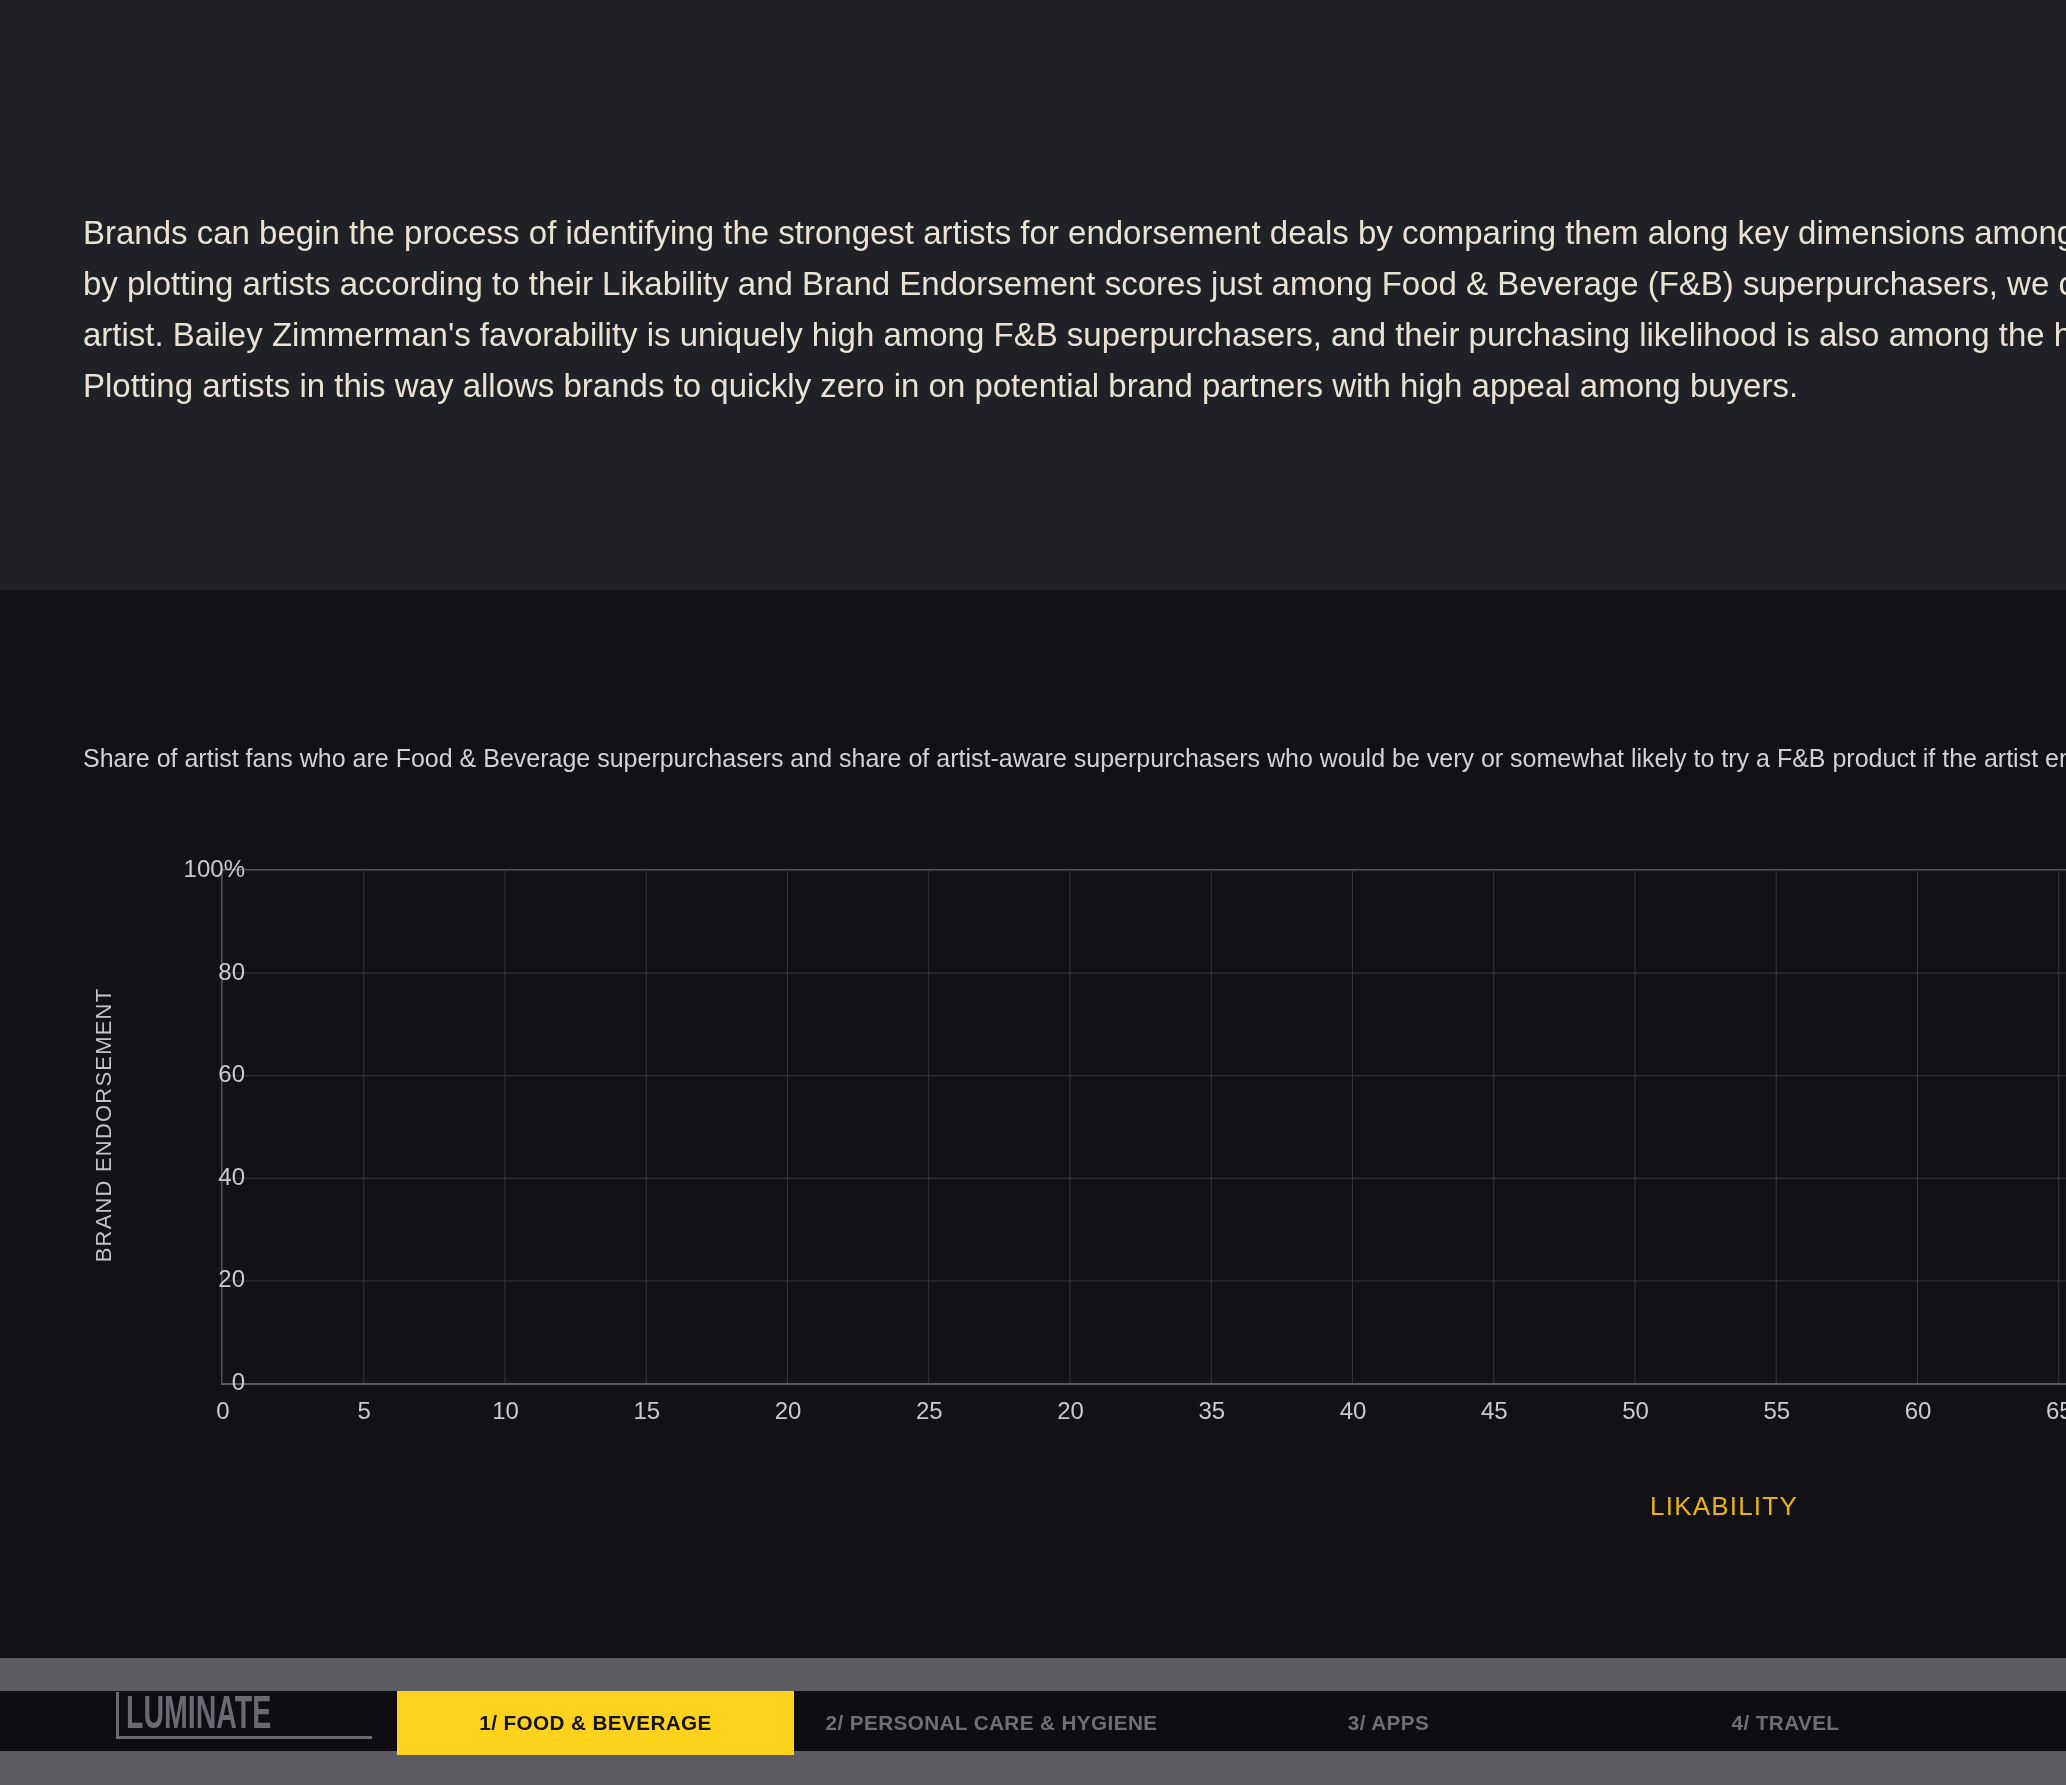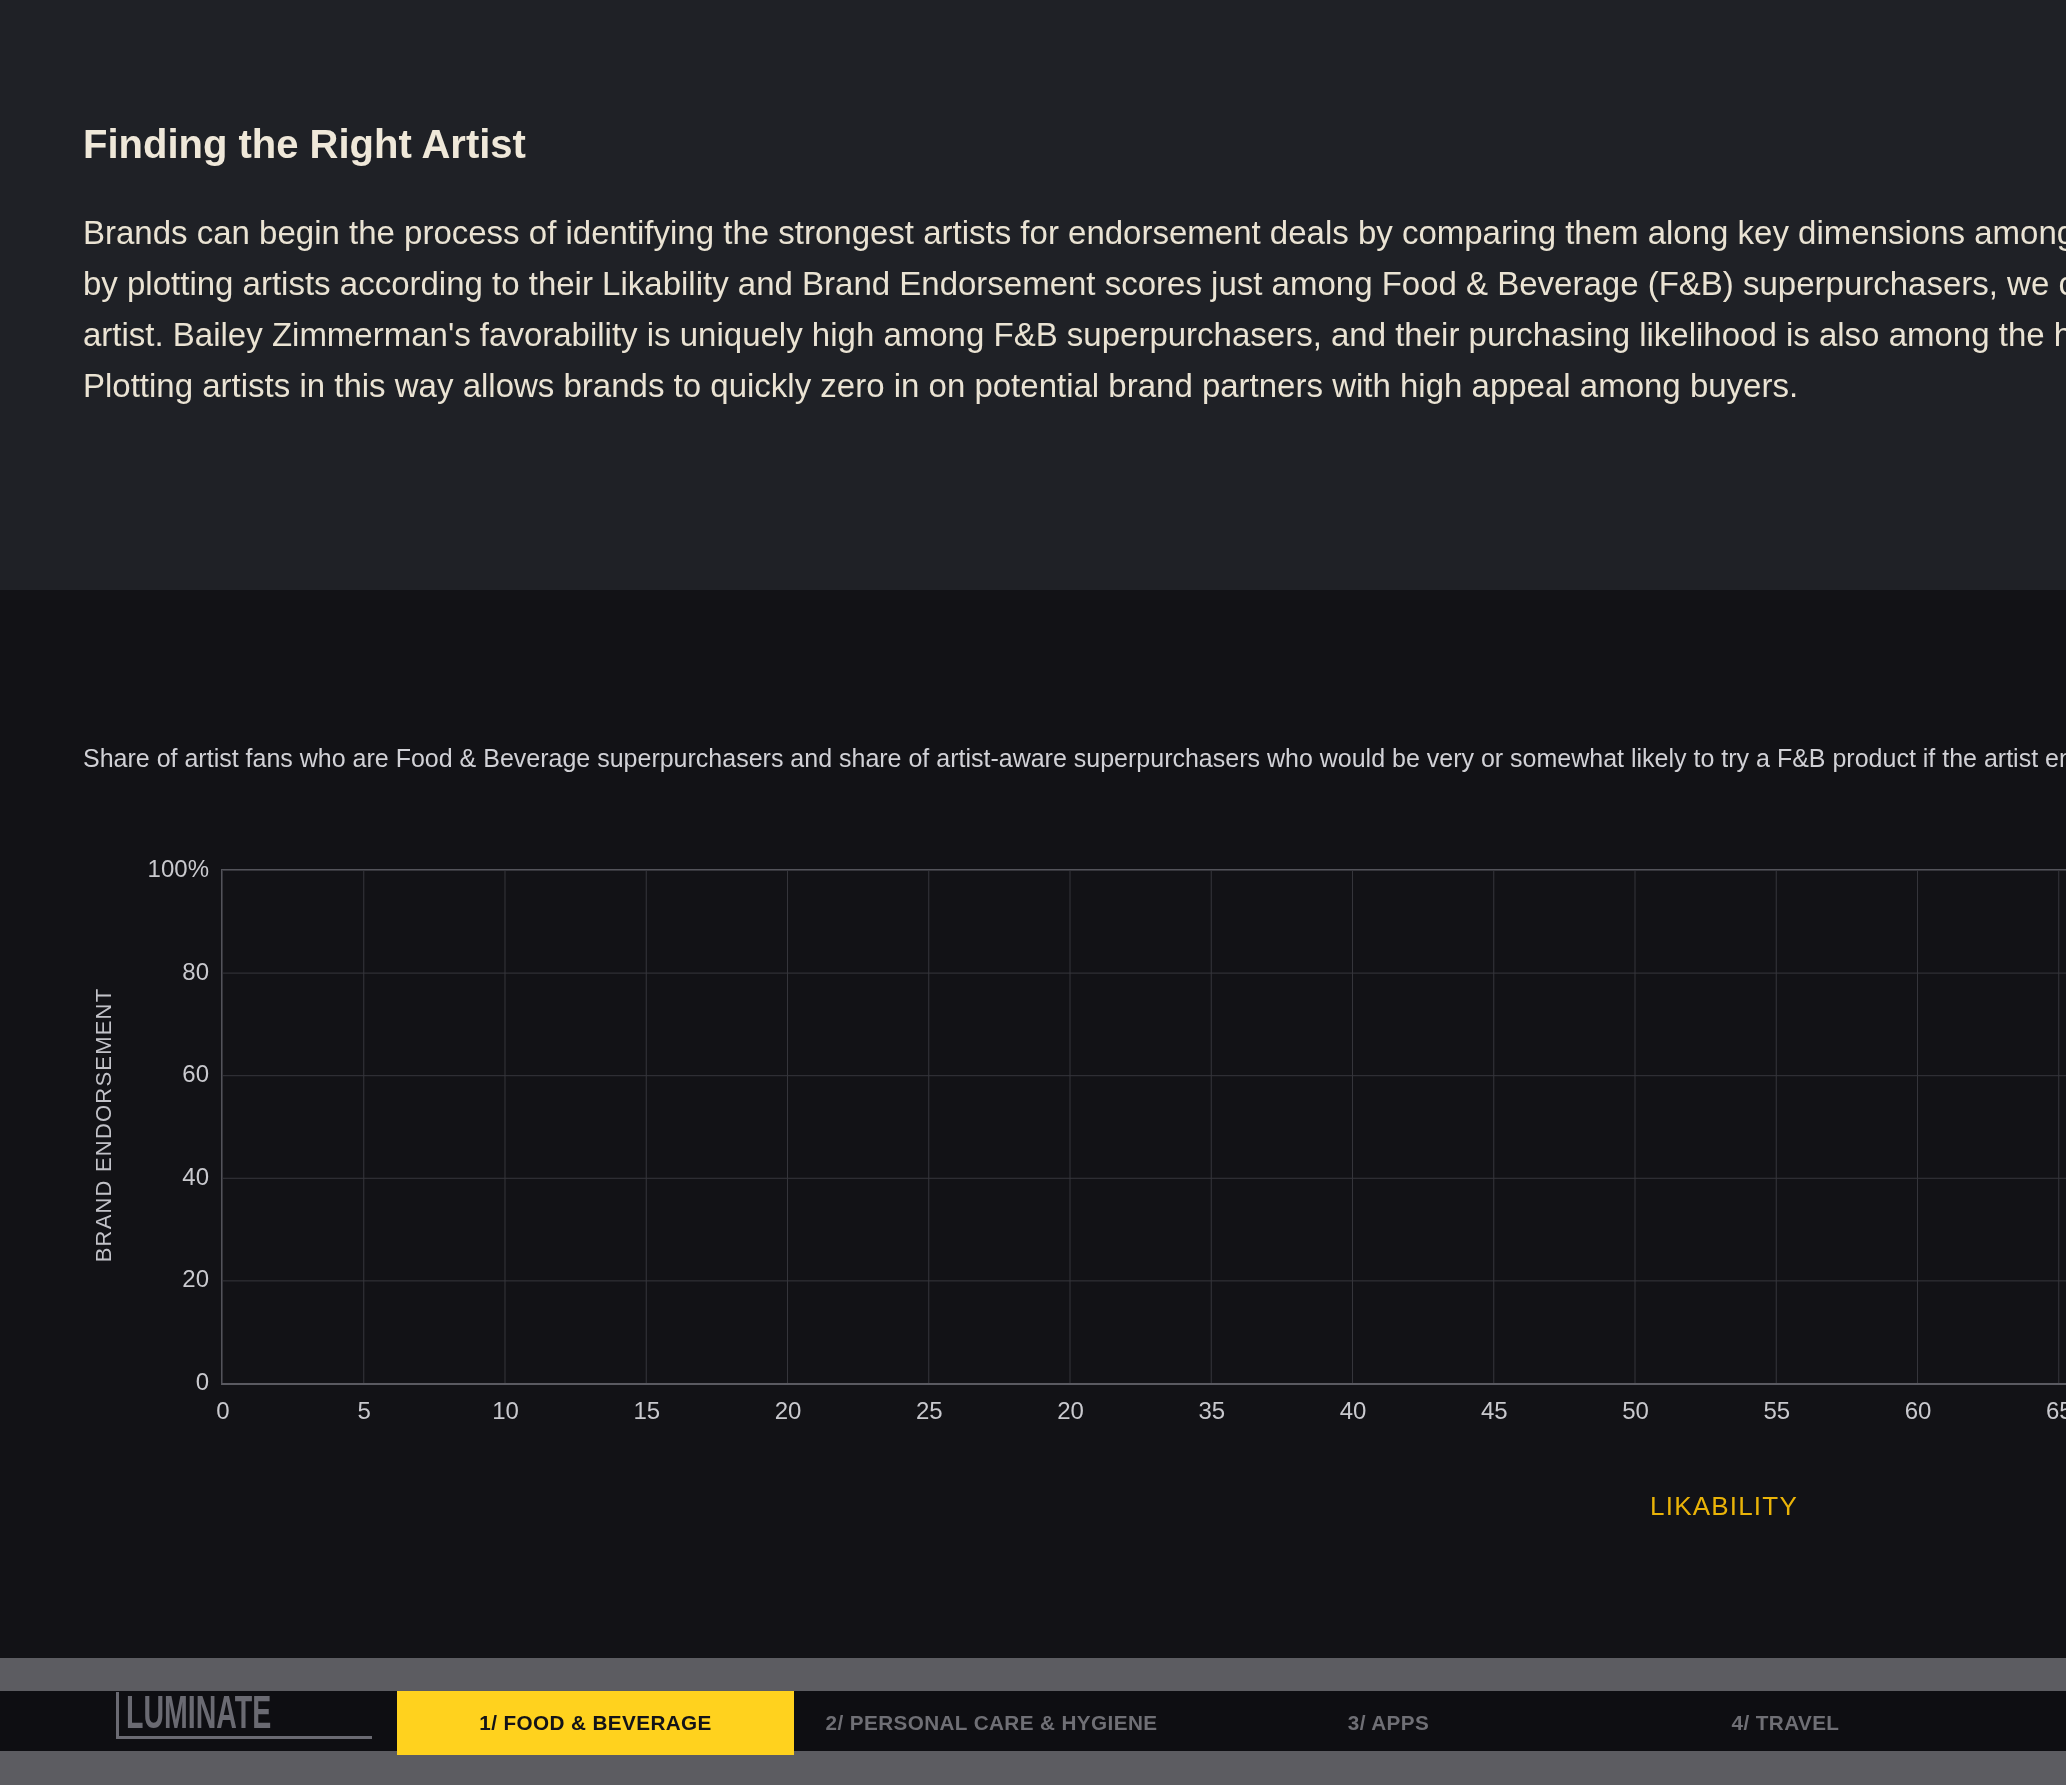--- a/index.html
+++ b/index.html
@@ -21,21 +21,21 @@
                     color:#D1D1D6;}
 
   .plot{position:absolute;left:221px;top:279px;width:2825px;height:513px;
         border-top:1.7px solid #53535A;border-left:1.7px solid #53535A;
         border-bottom:2.1px solid #5A5A61;border-right:1.2px solid #35353B;
         background-image:
           linear-gradient(to right,#35353B 1.2px,transparent 1.2px),
           linear-gradient(to bottom,#35353B 1.2px,transparent 1.2px);
         background-size:calc(100%/20) 100%,100% calc(100%/5);}
 
-  .y-ticks{position:absolute;left:0;top:279px;width:209px;height:513px;}
+  .y-ticks{position:absolute;left:0;top:279px;width:209px;height:513px;padding-left:36px;}
   .y-ticks .tick{position:absolute;right:0;width:100%;text-align:right;transform:translateY(-50%);
                  font-size:24px;font-weight:500;color:#C9C9CE;}
   .x-ticks{position:absolute;left:223px;top:807px;width:2825px;height:33px;}
   .x-ticks .tick{position:absolute;transform:translateX(-50%);font-size:24px;font-weight:500;
                  color:#C9C9CE;white-space:nowrap;}
 
   .y-axis-title{position:absolute;left:104px;top:535px;transform:translate(-50%,-50%) rotate(-90deg);
                 font-size:22px;letter-spacing:1.2px;color:#C2C2C8;white-space:nowrap;}
   .x-axis-title{position:absolute;left:1724px;top:901px;transform:translateX(-50%);
                 font-size:26px;letter-spacing:1.2px;color:#eab308;}
@@ -52,21 +52,20 @@
        justify-content:center;font-size:20.7px;font-weight:700;letter-spacing:0.4px;
        color:#6F6F75;white-space:nowrap;cursor:pointer;}
   .tab.active{background:#FFD21E;color:#131318;}
 </style>
 </head>
 <body>
 
 <div class="page">
 
   <section class="intro">
-    <h1 class="page-title">Finding the Right Artist</h1>
     <p class="intro-body">Brands can begin the process of identifying the strongest artists for endorsement deals by comparing them along key dimensions among fans of the artist and category purchasers. For example, by plotting artists according to their Likability and Brand Endorsement scores just among Food &amp; Beverage (F&amp;B) superpurchasers, we can see the relative pros and cons of partnering with each artist. Bailey Zimmerman's favorability is uniquely high among F&amp;B superpurchasers, and their purchasing likelihood is also among the highest if Zimmerman endorsed a food or beverage product. Plotting artists in this way allows brands to quickly zero in on potential brand partners with high appeal among buyers.</p>
   </section>
 
   <section class="chart-section">
     <div class="chart-subheading">Share of artist fans who are Food &amp; Beverage superpurchasers and share of artist-aware superpurchasers who would be very or somewhat likely to try a F&amp;B product if the artist endorsed it</div>
 
     <div class="plot"></div>
     <div class="y-ticks" id="yTicks">
         <div class="tick" style="top: 0%;">100%</div>
         <div class="tick" style="top: 20%; margin-left: 16px;">80</div>

